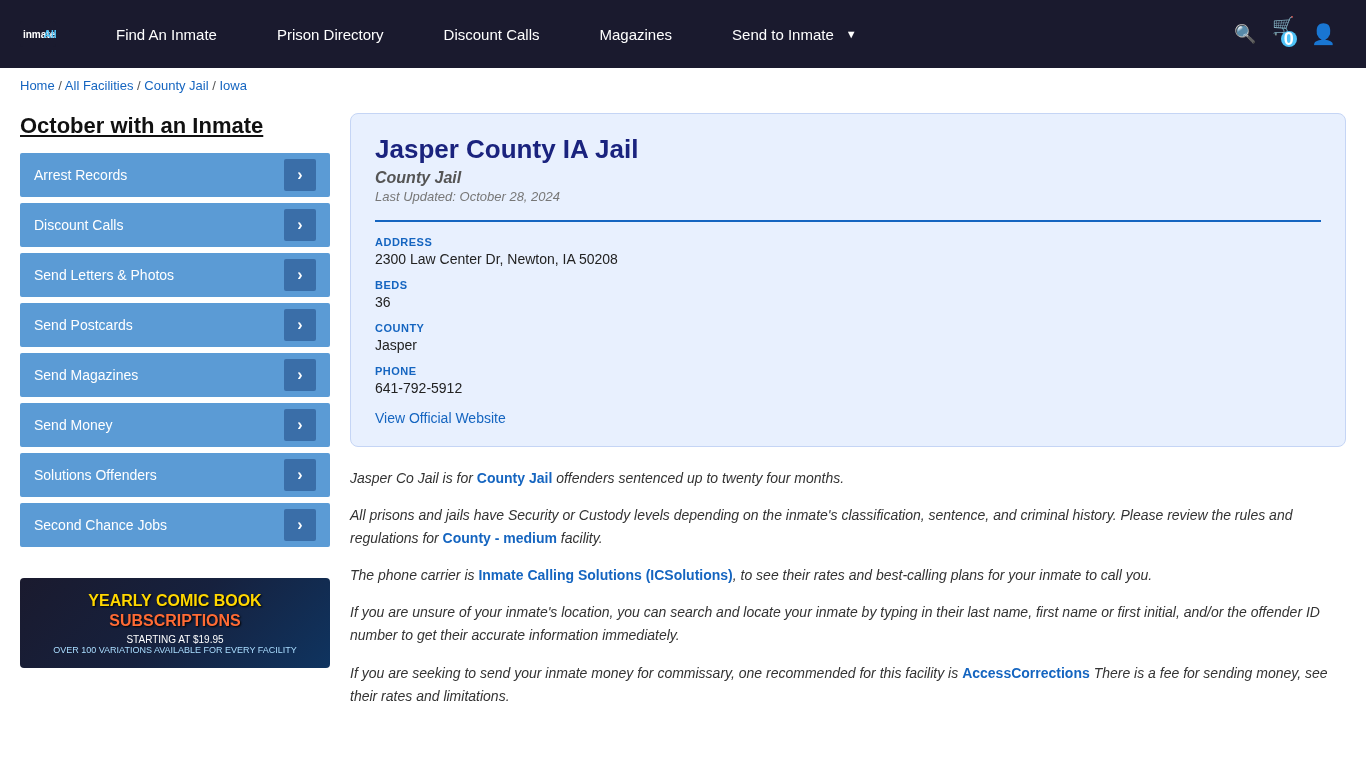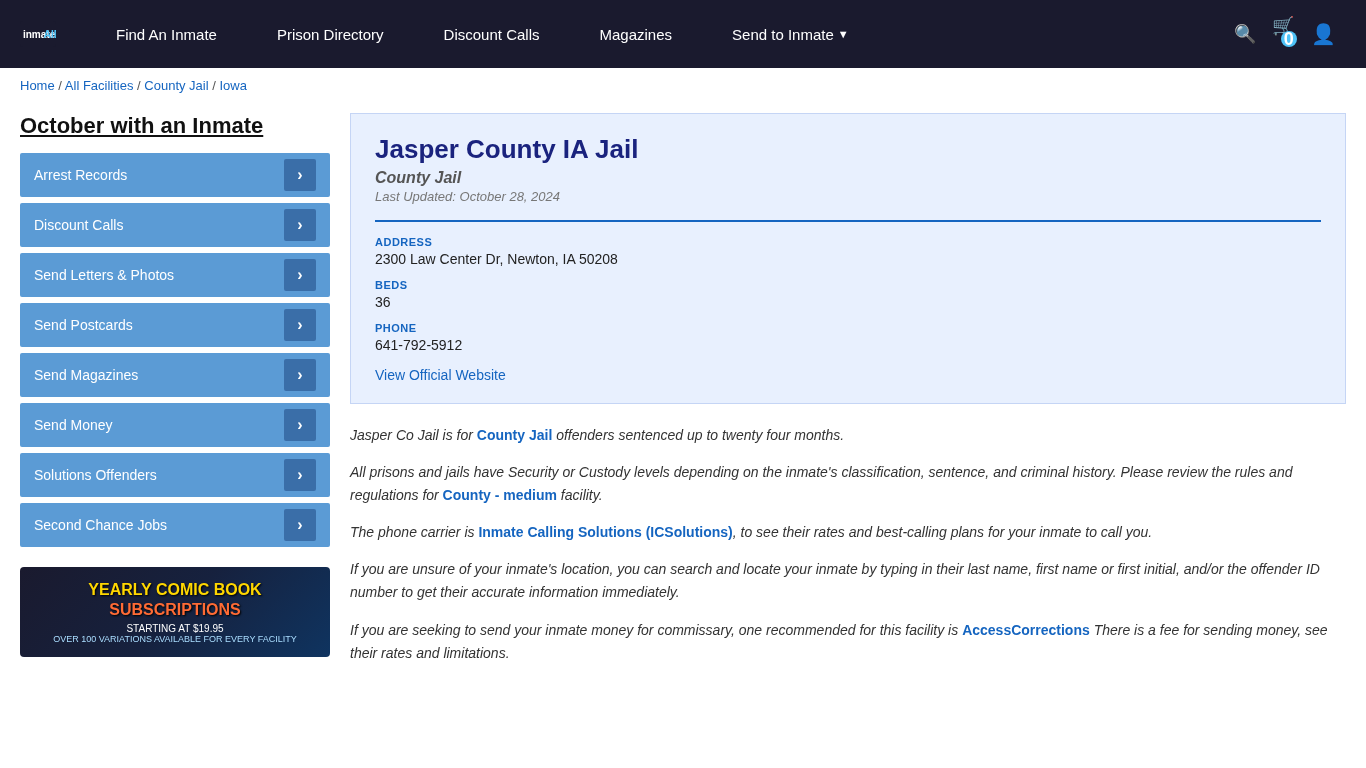--- a/index.html
+++ b/index.html
@@ -111,21 +111,21 @@
       width: 32px;
       height: 32px;
       display: flex;
       align-items: center;
       justify-content: center;
       border-radius: 2px;
       font-size: 16px;
       font-weight: bold;
     }
     .ad-banner {
-      margin-top: 20px;
+      margin-top: 31px;
       width: 100%;
       background: linear-gradient(135deg, #1a1a2e 0%, #16213e 50%, #0f3460 100%);
       height: 90px;
       border-radius: 4px;
       display: flex;
       flex-direction: column;
       align-items: center;
       justify-content: center;
       padding: 10px;
       position: relative;
@@ -155,21 +155,21 @@
     }
 
     
     .content {
       flex: 1;
       min-width: 0;
     }
     .facility-card {
       background: #e8f0fe;
       border: 1px solid #c5d5f5;
-      border-radius: 0;
+      border-radius: 8px;
       padding: 20px 24px;
       margin-bottom: 20px;
     }
     .facility-name {
       font-size: 26px;
       font-weight: bold;
       color: #1a237e;
       margin-bottom: 4px;
     }
     .facility-type {
@@ -243,21 +243,21 @@
       <rect width="50" height="36" rx="4" fill="#1a1a2e"></rect>
       <text x="4" y="24" font-family="Arial" font-weight="bold" font-size="14" fill="white">inmate</text>
       <text x="33" y="24" font-family="Arial" font-weight="bold" font-size="14" fill="#4fc3f7">AID</text>
     </svg>
   </div>
   <nav>
     <a href="#">Find An Inmate</a>
     <a href="#">Prison Directory</a>
     <a href="#">Discount Calls</a>
     <a href="#">Magazines</a>
-    <a href="#" style="display:flex;gap:4px;">
+    <a href="#" style="display:flex;gap:12px;">
       <span>Send to Inmate</span>
       <span style="font-size:11px;">▼</span>
     </a>
   </nav>
   <div class="nav-icons">
     <span style="font-size:18px;">🔍</span>
     <span style="position:relative;font-size:18px;">
       🛒
       <span class="cart-badge">0</span>
     </span>
@@ -332,20 +332,24 @@
       <div class="facility-details">
         <div>
           <div class="detail-label">ADDRESS</div>
           <div class="detail-value">2300 Law Center Dr, Newton, IA 50208</div>
         </div>
         <div>
           <div class="detail-label">BEDS</div>
           <div class="detail-value">36</div>
         </div>
         <div>
+          <div class="detail-label">COUNTY</div>
+          <div class="detail-value">Jasper</div>
+        </div>
+        <div>
           <div class="detail-label">PHONE</div>
           <div class="detail-value">641-792-5912</div>
         </div>
       </div>
       <div class="facility-website">
         <a href="#">View Official Website</a>
       </div>
     </div>
 
     <div class="description">

